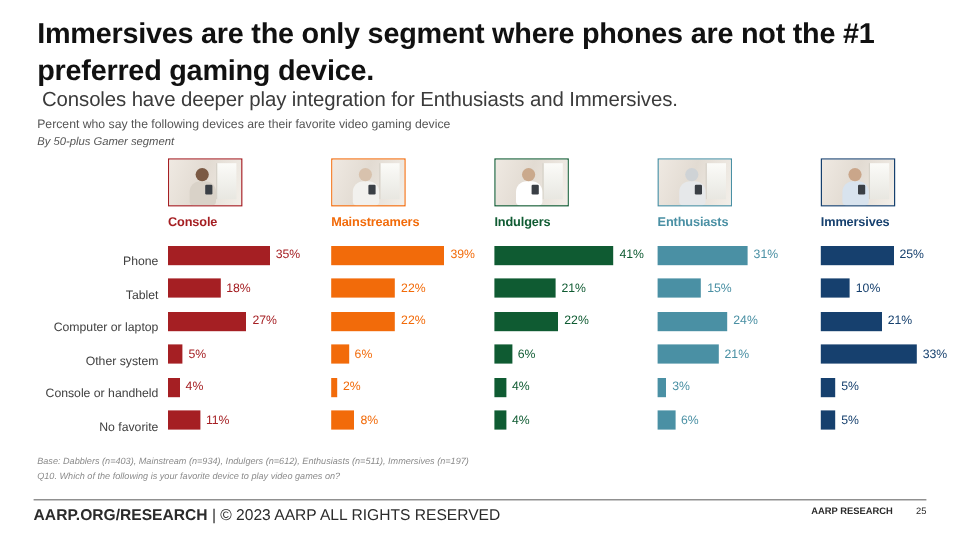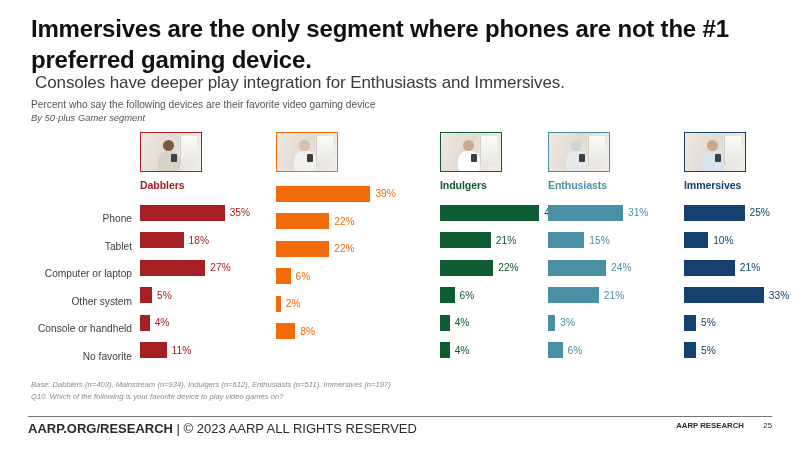--- a/index.html
+++ b/index.html
@@ -219,21 +219,21 @@
         <div class="col" style="left: 137px;">
           <div class="thumb" style="border-color: rgb(165, 31, 35);">
             <div class="ph">
               <div class="bgwall"></div>
               <div class="win"></div>
               <div class="person-body" style="background:#d9d2c8"></div>
               <div class="person-head" style="background:#7b5a44"></div>
               <div class="device"></div>
             </div>
           </div>
-          <div class="seg-label" style="color: rgb(165, 31, 35);">Dabblers</div>
+          <div class="seg-label" style="color: rgb(165, 31, 35);">Console</div>
           <div class="bars">
             <div class="bar-row">
               <span class="bar" title="Phone — Dabblers: 35%" style="width: 84.7px; background: rgb(165, 31, 35);"></span>
               <span class="bar-value" style="color: rgb(165, 31, 35);">35%</span>
             </div>
             <div class="bar-row">
               <span class="bar" title="Tablet — Dabblers: 18%" style="width: 43.56px; background: rgb(165, 31, 35);"></span>
               <span class="bar-value" style="color: rgb(165, 31, 35);">18%</span>
             </div>
             <div class="bar-row">
@@ -257,20 +257,21 @@
         <div class="col" style="left: 273px;">
           <div class="thumb" style="border-color: rgb(242, 107, 10);">
             <div class="ph">
               <div class="bgwall"></div>
               <div class="win"></div>
               <div class="person-body" style="background:#f2f1ee"></div>
               <div class="person-head" style="background:#d8c2ad"></div>
               <div class="device"></div>
             </div>
           </div>
+          <div class="seg-label" style="color: rgb(242, 107, 10);">Mainstreamers</div>
           <div class="bars">
             <div class="bar-row">
               <span class="bar" title="Phone — Mainstreamers: 39%" style="width: 94.38px; background: rgb(242, 107, 10);"></span>
               <span class="bar-value" style="color: rgb(242, 107, 10);">39%</span>
             </div>
             <div class="bar-row">
               <span class="bar" title="Tablet — Mainstreamers: 22%" style="width: 53.24px; background: rgb(242, 107, 10);"></span>
               <span class="bar-value" style="color: rgb(242, 107, 10);">22%</span>
             </div>
             <div class="bar-row">
@@ -284,21 +285,21 @@
             <div class="bar-row">
               <span class="bar" title="Other system — Mainstreamers: 2%" style="width: 4.84px; background: rgb(242, 107, 10);"></span>
               <span class="bar-value" style="color: rgb(242, 107, 10);">2%</span>
             </div>
             <div class="bar-row">
               <span class="bar" title="No favorite — Mainstreamers: 8%" style="width: 19.36px; background: rgb(242, 107, 10);"></span>
               <span class="bar-value" style="color: rgb(242, 107, 10);">8%</span>
             </div>
           </div>
         </div>
-        <div class="col" style="left: 409px; margin-left: 28px;">
+        <div class="col" style="left: 409px;">
           <div class="thumb" style="border-color: rgb(15, 91, 50);">
             <div class="ph">
               <div class="bgwall"></div>
               <div class="win"></div>
               <div class="person-body" style="background:#ffffff"></div>
               <div class="person-head" style="background:#caa98c"></div>
               <div class="device"></div>
             </div>
           </div>
           <div class="seg-label" style="color: rgb(15, 91, 50);">Indulgers</div>

